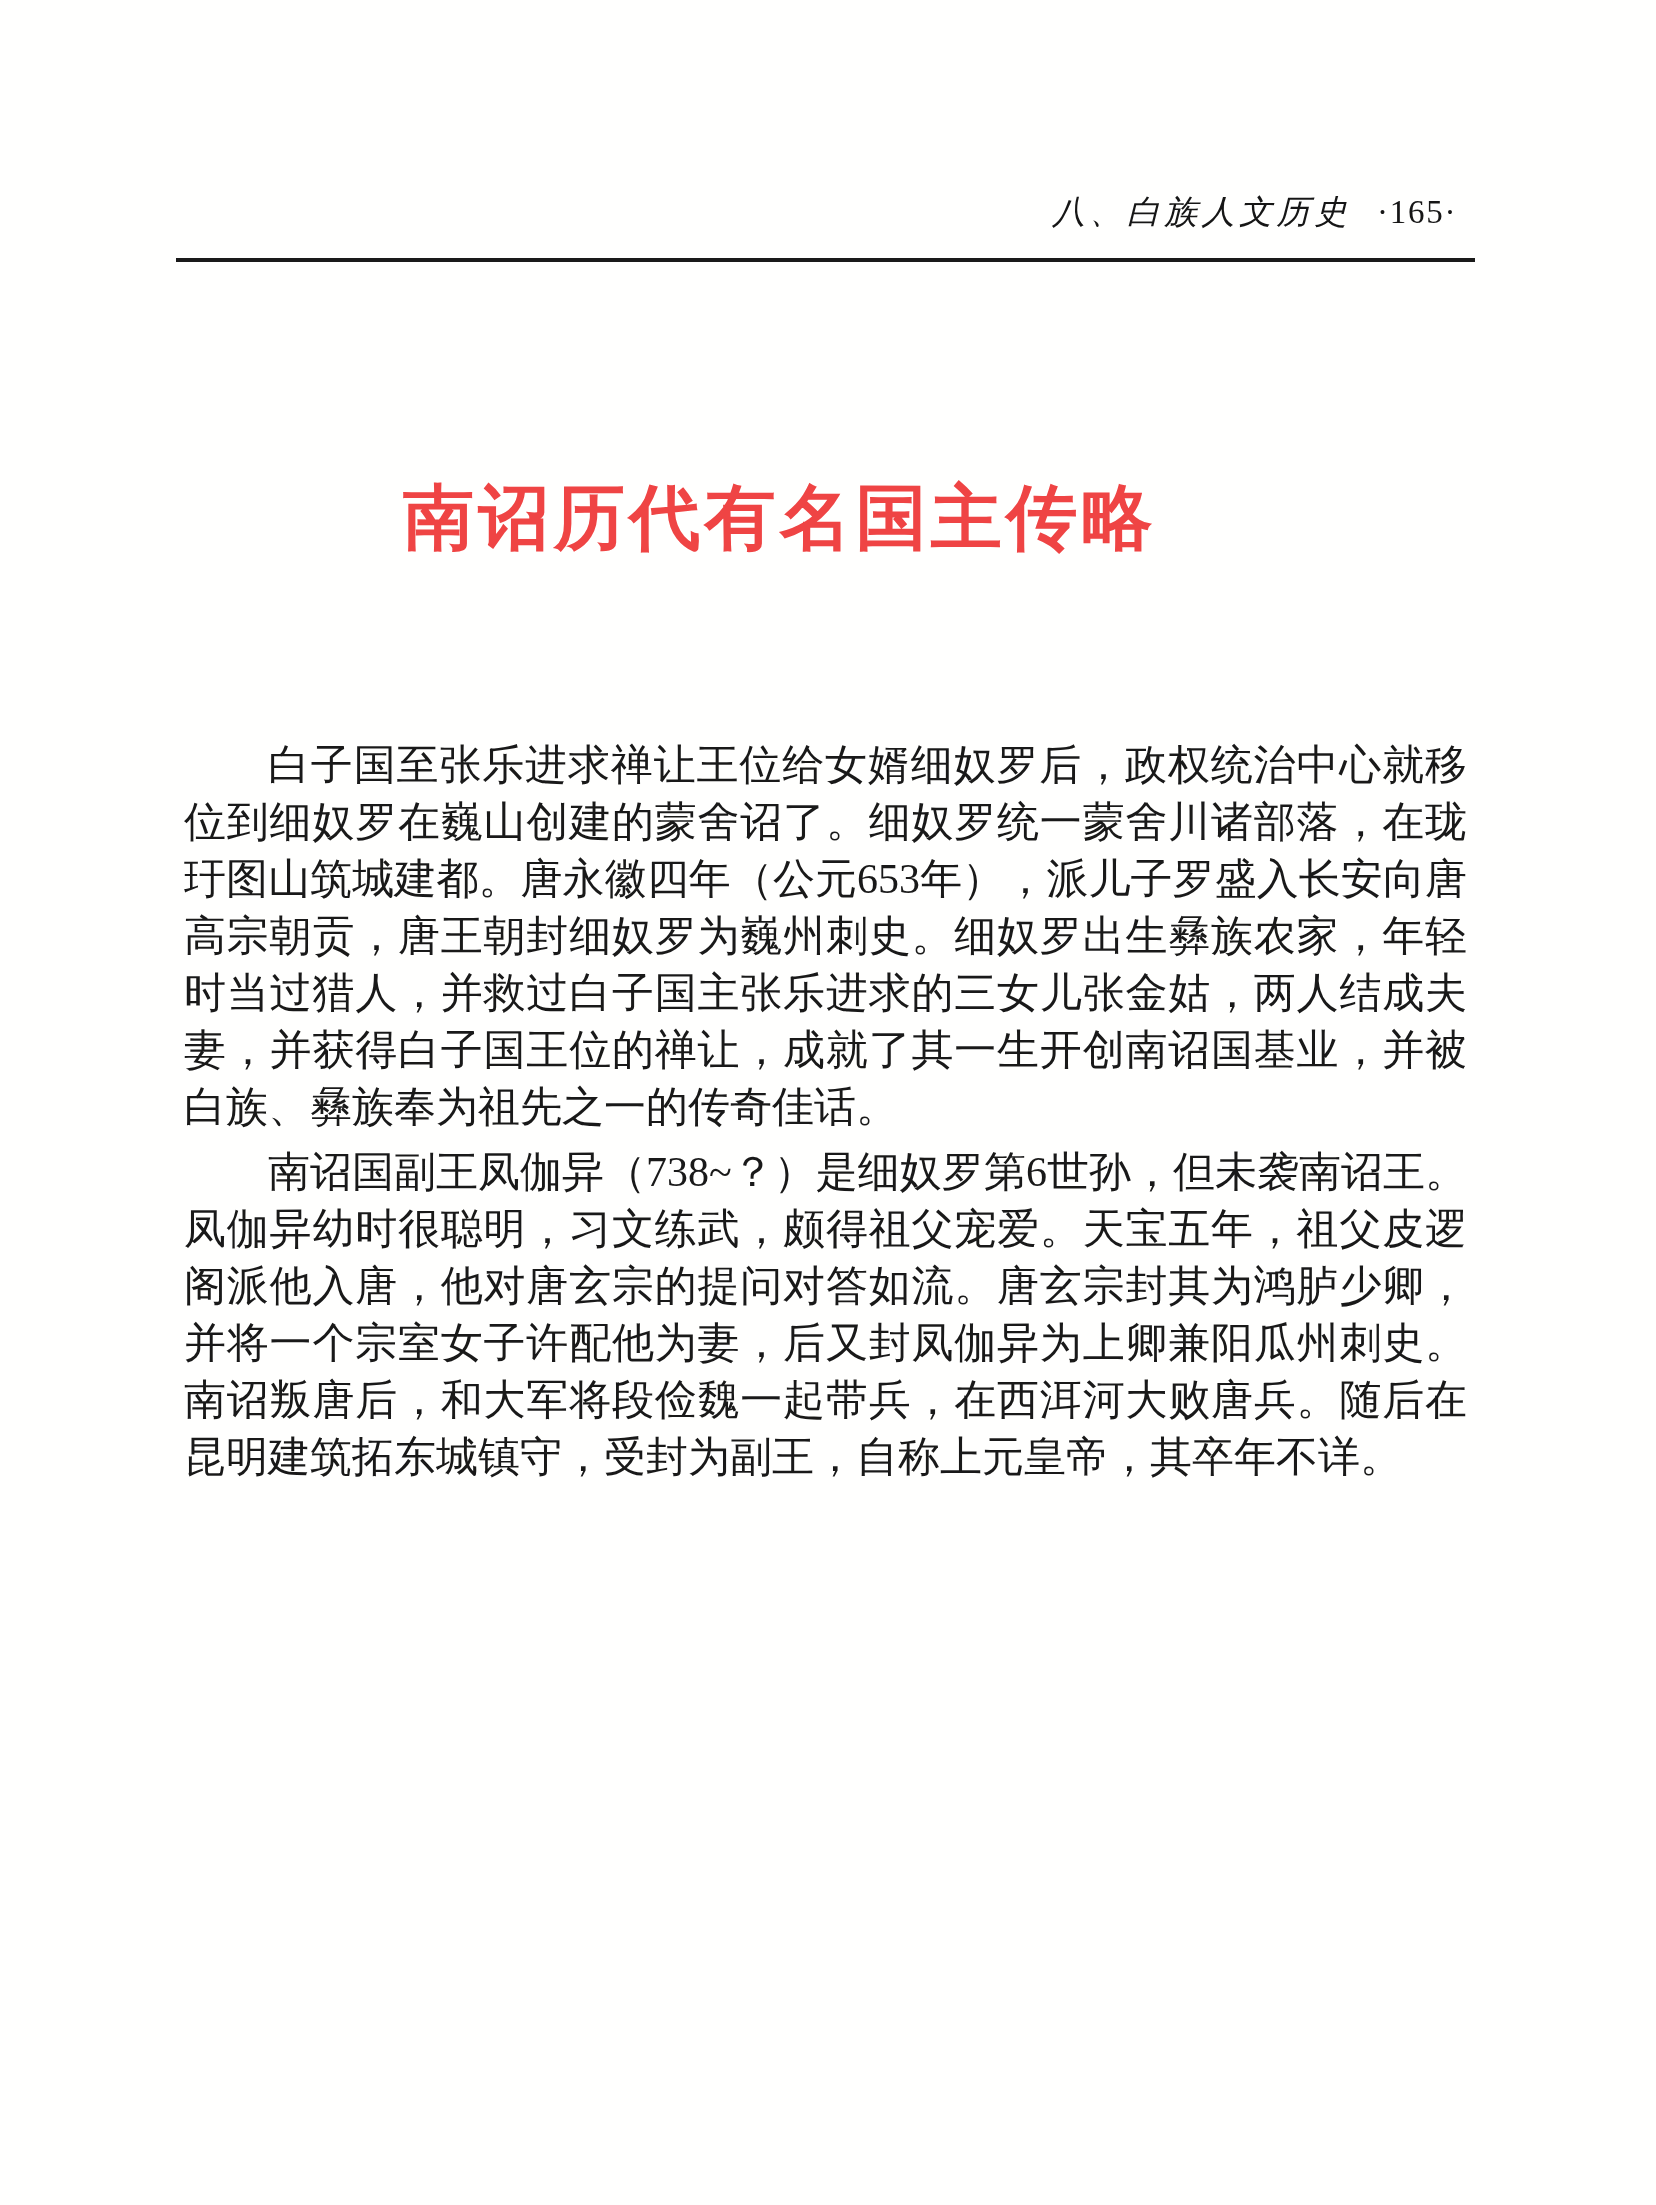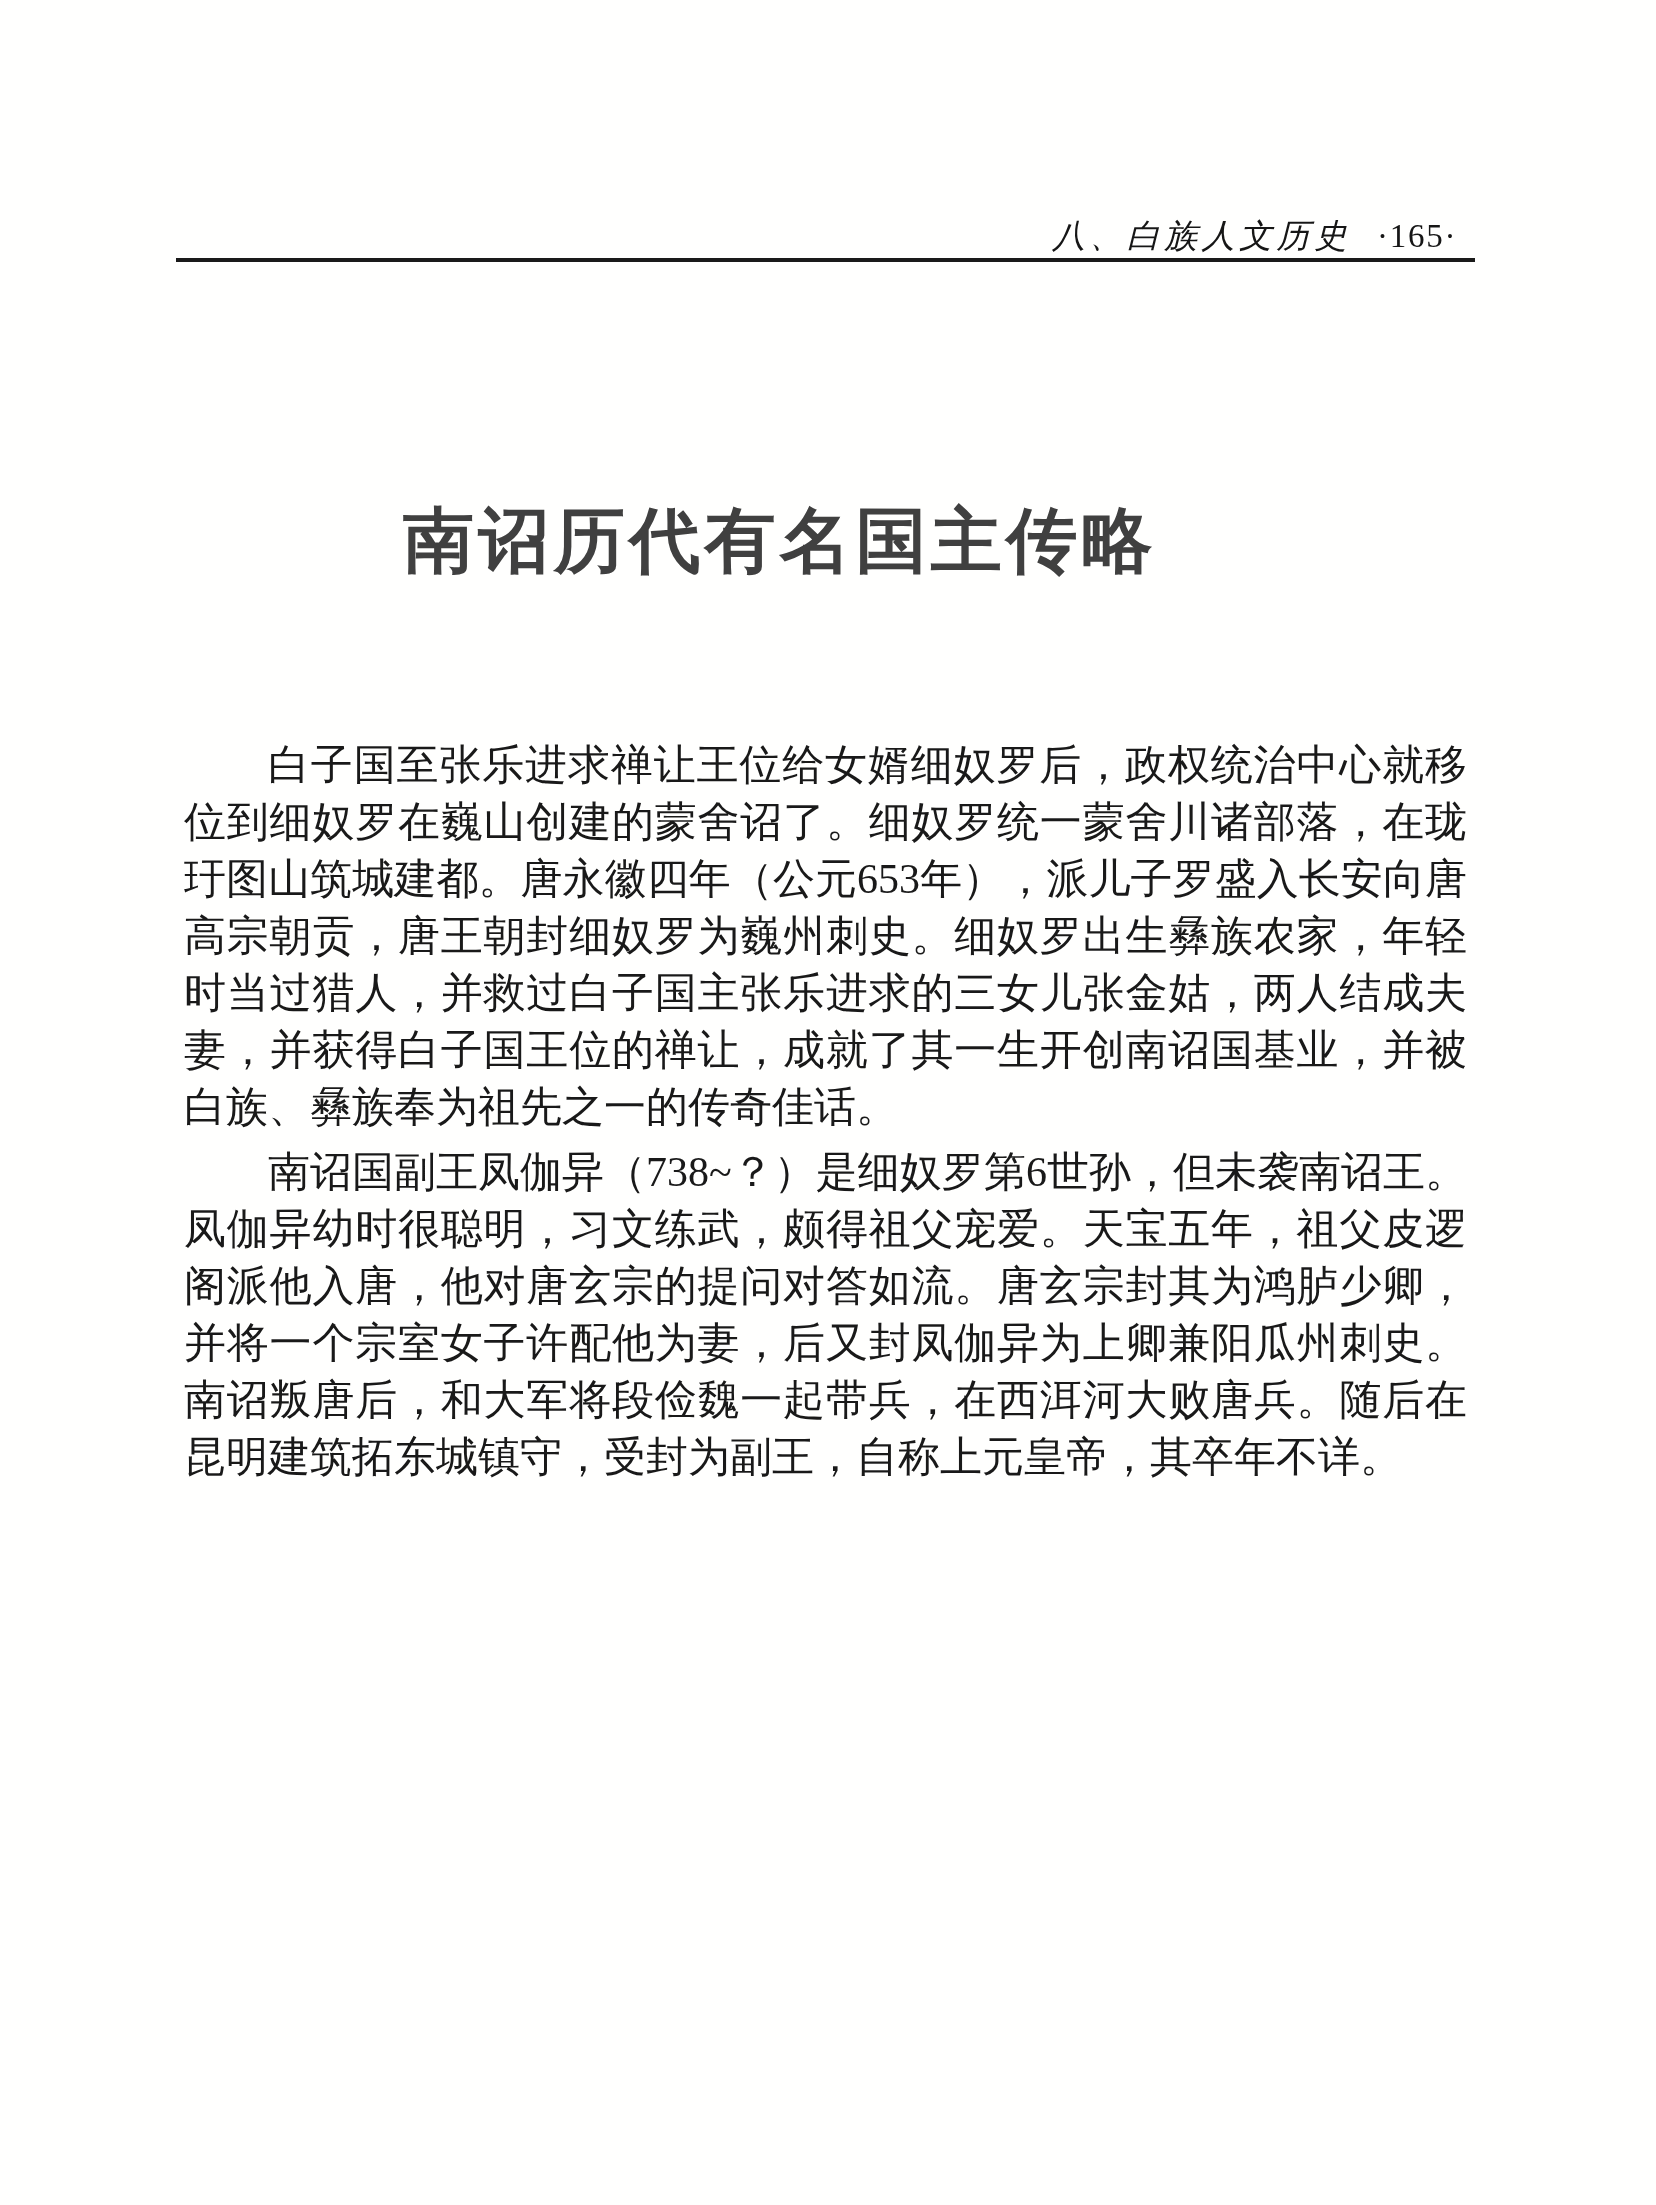--- a/index.html
+++ b/index.html
@@ -24,50 +24,49 @@
     width: 1299px;
     text-align: right;
     padding-right: 17.6px;
     box-sizing: border-box;
     font-size: 33px;
     line-height: 1.1;
     font-style: italic;
     letter-spacing: 4.4px;
     white-space: nowrap;
     color: #161616;
-    margin-top: 24px;
   }
   .running-head .page-no {
     font-style: normal;
     margin-left: 25.6px;
     letter-spacing: 1.8px;
     font-family: "Liberation Serif", "DejaVu Serif", serif;
   }
   .head-rule {
     position: absolute;
     top: 258px;
     left: 176px;
     width: 1299px;
     height: 4px;
     background: #1a1a1a;
   }
   
   .article-title {
     position: absolute;
-    top: 500px;
+    top: 477px;
     left: 0;
     width: 1560px;
     margin: 0;
     text-align: center;
     font-family: "Liberation Sans", "DejaVu Sans", sans-serif;
     font-weight: bold;
     font-size: 71px;
     line-height: 1.15;
     letter-spacing: 4.4px;
-    color: #404040;
+    color: #ef4444;
   }
   
   .article-body {
     position: absolute;
     top: 729px;
     left: 176px;
     width: 1299px;
     font-size: 42px;
     line-height: 57px;
     text-align: justify;

